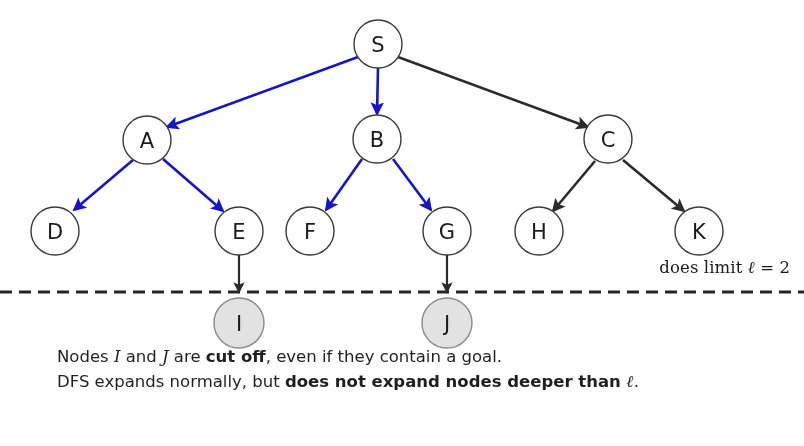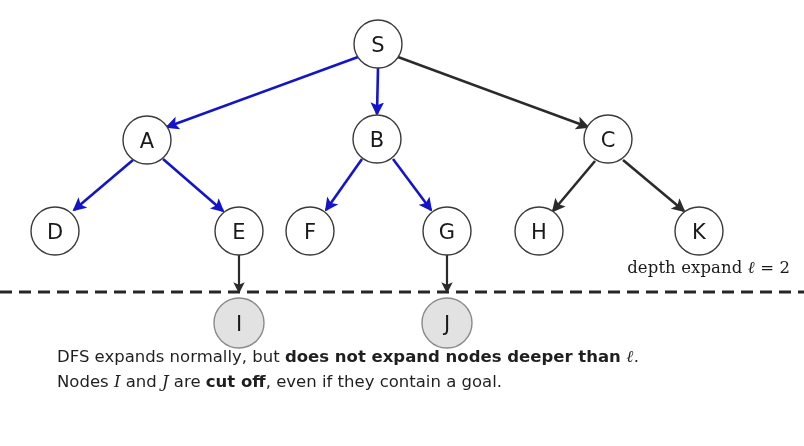--- a/index.html
+++ b/index.html
@@ -172,20 +172,20 @@
     <g>
       <circle class="node-circle cutoff" cx="239" cy="323" r="25"></circle>
       <text class="node-label" x="239" y="324">I</text>
     </g>
     <g>
       <circle class="node-circle cutoff" cx="447" cy="323" r="25"></circle>
       <text class="node-label" x="447" y="324">J</text>
     </g>
   </svg>
 
-  <div class="depth-limit-text"><span>depth expand </span><span class="mathvar">ℓ</span><span> = 2</span></div>
+  <div class="depth-limit-text"><span>does limit </span><span class="mathvar">ℓ</span><span> = 2</span></div>
 
   <div class="caption">
+    <p class="caption-line"><span>Nodes </span><span class="mi">I</span><span> and </span><span class="mi">J</span><span> are </span><b>cut off</b><span>, even if they contain a goal.</span></p>
     <p class="caption-line"><span>DFS expands normally, but </span><b>does not expand nodes deeper than </b><b class="mi">ℓ</b><span>.</span></p>
-    <p class="caption-line"><span>Nodes </span><span class="mi">I</span><span> and </span><span class="mi">J</span><span> are </span><b>cut off</b><span>, even if they contain a goal.</span></p>
   </div>
 
 </div>
 
 </body></html>

